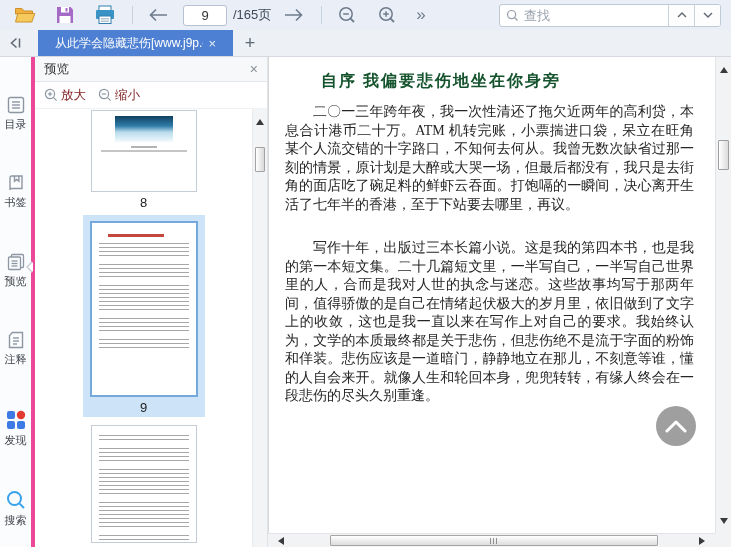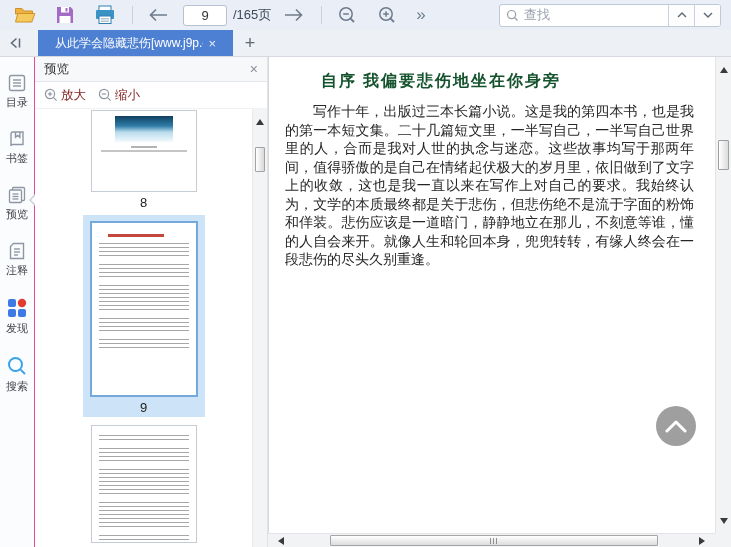--- a/index.html
+++ b/index.html
@@ -10,37 +10,37 @@
   
   .toolbar { height:30px; flex:none; background:#e9eef7; display:flex; align-items:center; padding:0 10px; }
   .tb-btn { width:30px; height:26px; display:flex; align-items:center; justify-content:center; margin-right:10px; cursor:pointer; }
   .sep { width:1px; height:18px; background:#c8d1de; margin:0 10px 0 2px; }
   .page-box { width:44px; height:21px; border:1px solid #b7c1d0; border-radius:3px; background:#fff;
               text-align:center; font-size:13px; color:#333; outline:none; }
   .page-total { font-size:13px; color:#3e4a5a; margin:0 8px 0 6px; white-space:nowrap; }
   .more { font-size:17px; color:#6f7c8d; margin:0 4px; }
   .find-group { margin-left:auto; display:flex; align-items:stretch; height:23px; border:1px solid #c0c9d6; border-radius:3px; background:#fff; overflow:hidden; }
   .find-box { display:flex; align-items:center; width:168px; padding:0 6px; gap:5px; }
-  .find-input { border:none; outline:none; flex:1; font-size:13px; color:#8b5cf6; min-width:0;font-family:Liberation Serif, serif; }
+  .find-input { border:none; outline:none; flex:1; font-size:13px; color:#8b5cf6; min-width:0; }
   .find-input::placeholder { color:#9aa2ad; }
   .find-btn { width:26px; display:flex; align-items:center; justify-content:center; border-left:1px solid #c9d1dc; background:#fdfdfe; cursor:pointer; }
 
   
   .tabbar { height:27px; flex:none; background:#edf0f4; border-bottom:1px solid #d6dae0; display:flex; align-items:stretch; }
   .tab-scroll { width:30px; display:flex; align-items:center; justify-content:center; cursor:pointer; }
   .tab { width:195px; margin-left:8px; background:#4d7fd2; color:#fff; display:flex; align-items:center; padding:0 17px; gap:5px; cursor:pointer; }
   .tab-label { flex:1; font-size:12px; white-space:nowrap; overflow:hidden; }
   .tab-close { font-size:13px; color:#eaf0fb; flex:none; cursor:pointer; }
   .tab-add { width:34px; display:flex; align-items:center; justify-content:center; font-size:18px; color:#5c6775; cursor:pointer; }
 
   
   .workspace { flex:1; display:flex; min-height:0; }
 
   
-  .icon-sidebar { width:35px; flex:none; background:#fbfcfe; border-right:1px solid #ec4899; display:flex; flex-direction:column; align-items:center; padding-top:16px; }
+  .icon-sidebar { width:35px; flex:none; background:#fbfcfe; border-right:4px solid #ec4899; display:flex; flex-direction:column; align-items:center; padding-top:38px;justify-content:space-between; }
   .side-item { width:100%; display:flex; flex-direction:column; align-items:center; gap:2px; margin-bottom:19px; position:relative; cursor:pointer; }
   .side-item .lbl { font-size:11px; color:#3f434a; }
   .side-item.active::before { content:""; position:absolute; right:-1px; top:9px;
      border:6px solid transparent; border-right:6px solid #c9cdd3; }
   .side-item.active::after { content:""; position:absolute; right:-2px; top:10px;
      border:5px solid transparent; border-right:5px solid #fff; }
 
   
   .preview-panel { width:233px; flex:none; background:#fff; border-right:1px solid #dfe3e8; display:flex; flex-direction:column; }
   .pv-header { height:25px; flex:none; display:flex; align-items:center; padding:0 9px; background:#f7f8fa; border-bottom:1px solid #e4e7eb; font-size:12.5px; color:#333; }
@@ -292,20 +292,21 @@
         <div class="pv-scrollbar">
           <div class="pv-sb-up"></div>
           <div class="pv-sb-thumb"></div>
         </div>
       </div>
     </div>
 
     <div class="main-area">
       <div class="doc">
         <div class="doc-title">自序 我偏要悲伤地坐在你身旁</div>
+        <p>二〇一三年跨年夜，我一次性清还了拖欠近两年的高利贷，本息合计港币二十万。ATM 机转完账，小票揣进口袋，呆立在旺角某个人流交错的十字路口，不知何去何从。我曾无数次缺省过那一刻的情景，原计划是大醉或大哭一场，但最后都没有，我只是去街角的面店吃了碗足料的鲜虾云吞面。打饱嗝的一瞬间，决心离开生活了七年半的香港，至于下站要去哪里，再议。</p>
         <p>写作十年，出版过三本长篇小说。这是我的第四本书，也是我的第一本短文集。二十几篇短文里，一半写自己，一半写自己世界里的人，合而是我对人世的执念与迷恋。这些故事均写于那两年间，值得骄傲的是自己在情绪起伏极大的岁月里，依旧做到了文字上的收敛，这也是我一直以来在写作上对自己的要求。我始终认为，文学的本质最终都是关于悲伤，但悲伤绝不是流于字面的粉饰和佯装。悲伤应该是一道暗门，静静地立在那儿，不刻意等谁，懂的人自会来开。就像人生和轮回本身，兜兜转转，有缘人终会在一段悲伤的尽头久别重逢。</p>
 
       </div>
 
       <div class="back-top">
         <svg width="22" height="14" viewBox="0 0 22 14">
           <path d="M2 12 L11 3 L20 12" stroke="#ffffff" stroke-width="3" fill="none" stroke-linecap="round" stroke-linejoin="round"></path>
         </svg>
       </div>
 

